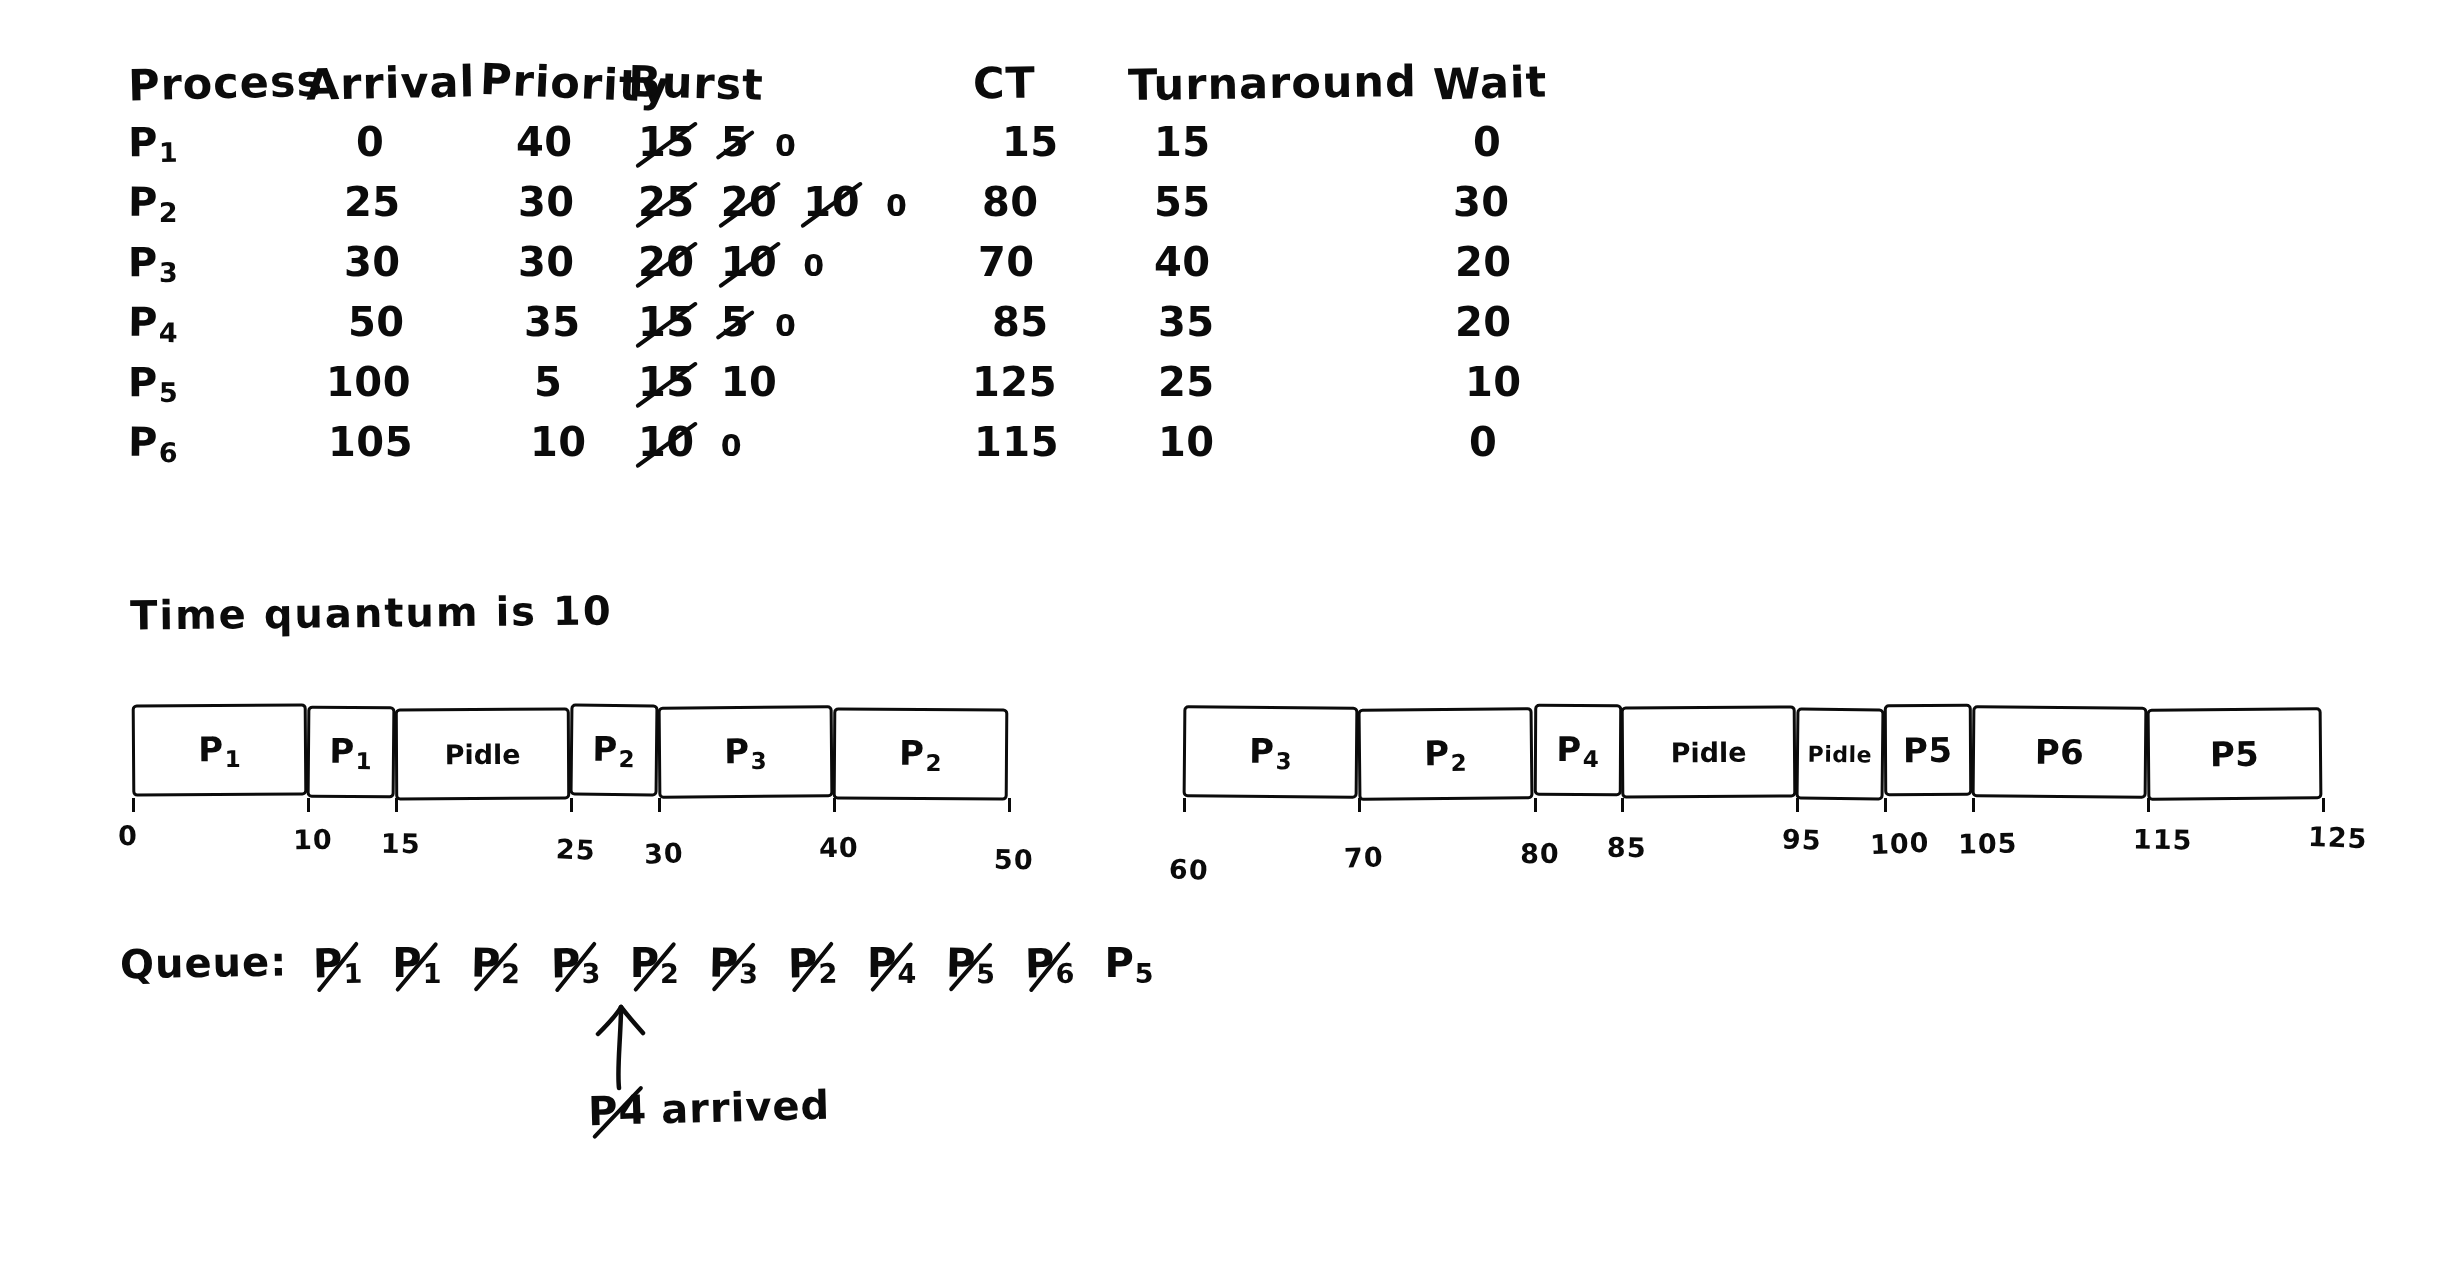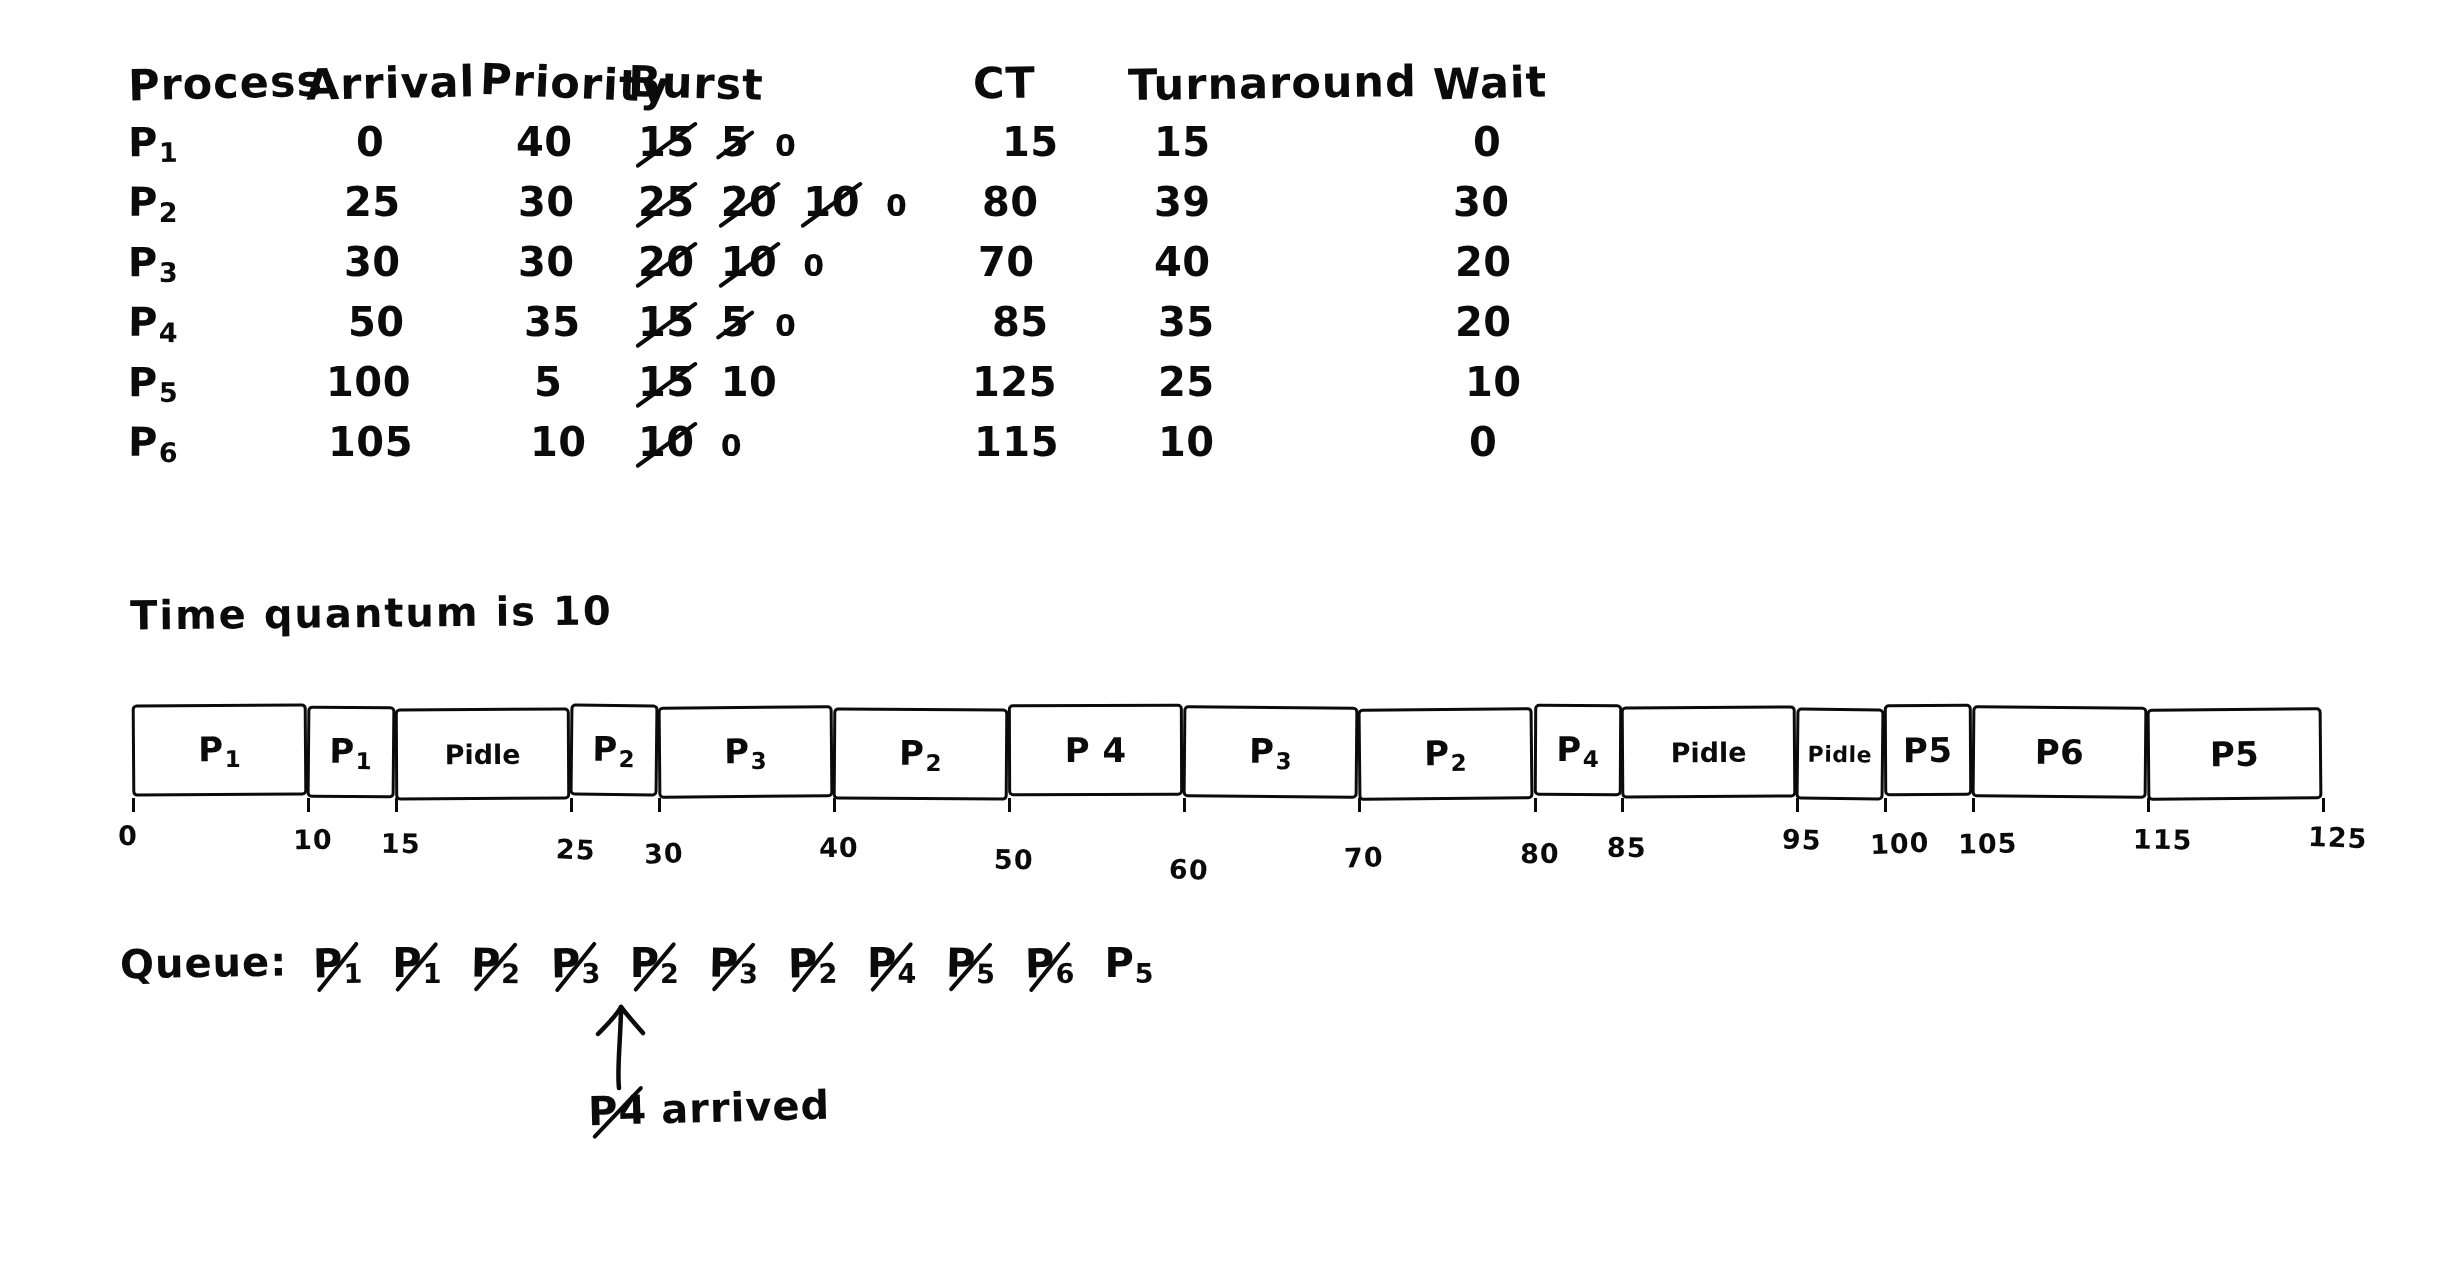--- a/index.html
+++ b/index.html
@@ -265,21 +265,21 @@
           <span class="cell c-process" style="transform: rotate(0.3deg);"><span>P</span><span class="sub">2</span></span>
           <span class="cell c-arrival" style="margin-left: 36px;">25</span>
           <span class="cell c-priority" style="margin-left: 32px;">30</span>
           <span class="cell c-burst"><span class="burst-seq">
               <span class="bstep struck">25</span>
               <span class="bstep struck">20</span>
               <span class="bstep struck">10</span>
               <span class="bstep small">0</span>
             </span></span>
           <span class="cell c-ct" style="margin-left: 14px;">80</span>
-          <span class="cell c-turn" style="margin-left: 26px;">39</span>
+          <span class="cell c-turn" style="margin-left: 26px;">55</span>
           <span class="cell c-wait" style="margin-left: 10px;">30</span>
         </div>
         <div class="trow">
           <span class="cell c-process" style="transform: rotate(-0.4deg);"><span>P</span><span class="sub">3</span></span>
           <span class="cell c-arrival" style="margin-left: 36px;">30</span>
           <span class="cell c-priority" style="margin-left: 32px;">30</span>
           <span class="cell c-burst"><span class="burst-seq">
               <span class="bstep struck">20</span>
               <span class="bstep struck">10</span>
               <span class="bstep small">0</span>
@@ -341,23 +341,20 @@
         <span class="glabel idle">Pidle</span>
       </div>
       <div class="gblock" style="left: 438px; width: 87.6px; transform: rotate(0.6deg); top: -2px;">
         <span class="glabel">P<span class="sub">2</span></span>
       </div>
       <div class="gblock" style="left: 525.6px; width: 175.2px; transform: rotate(-0.5deg); top: 0px;">
         <span class="glabel">P<span class="sub">3</span></span>
       </div>
       <div class="gblock" style="left: 700.8px; width: 175.2px; transform: rotate(0.4deg); top: 2px;">
         <span class="glabel">P<span class="sub">2</span></span>
-      </div>
-      <div class="gblock" style="left: 876px; width: 175.2px; transform: rotate(-0.2deg); top: -2px;">
-        <span class="glabel">P 4</span>
       </div>
       <div class="gblock" style="left: 1051.2px; width: 175.2px; transform: rotate(0.5deg); top: 0px;">
         <span class="glabel">P<span class="sub">3</span></span>
       </div>
       <div class="gblock" style="left: 1226.4px; width: 175.2px; transform: rotate(-0.6deg); top: 2px;">
         <span class="glabel">P<span class="sub">2</span></span>
       </div>
       <div class="gblock" style="left: 1401.6px; width: 87.6px; transform: rotate(0.3deg); top: -2px;">
         <span class="glabel">P<span class="sub">4</span></span>
       </div>

